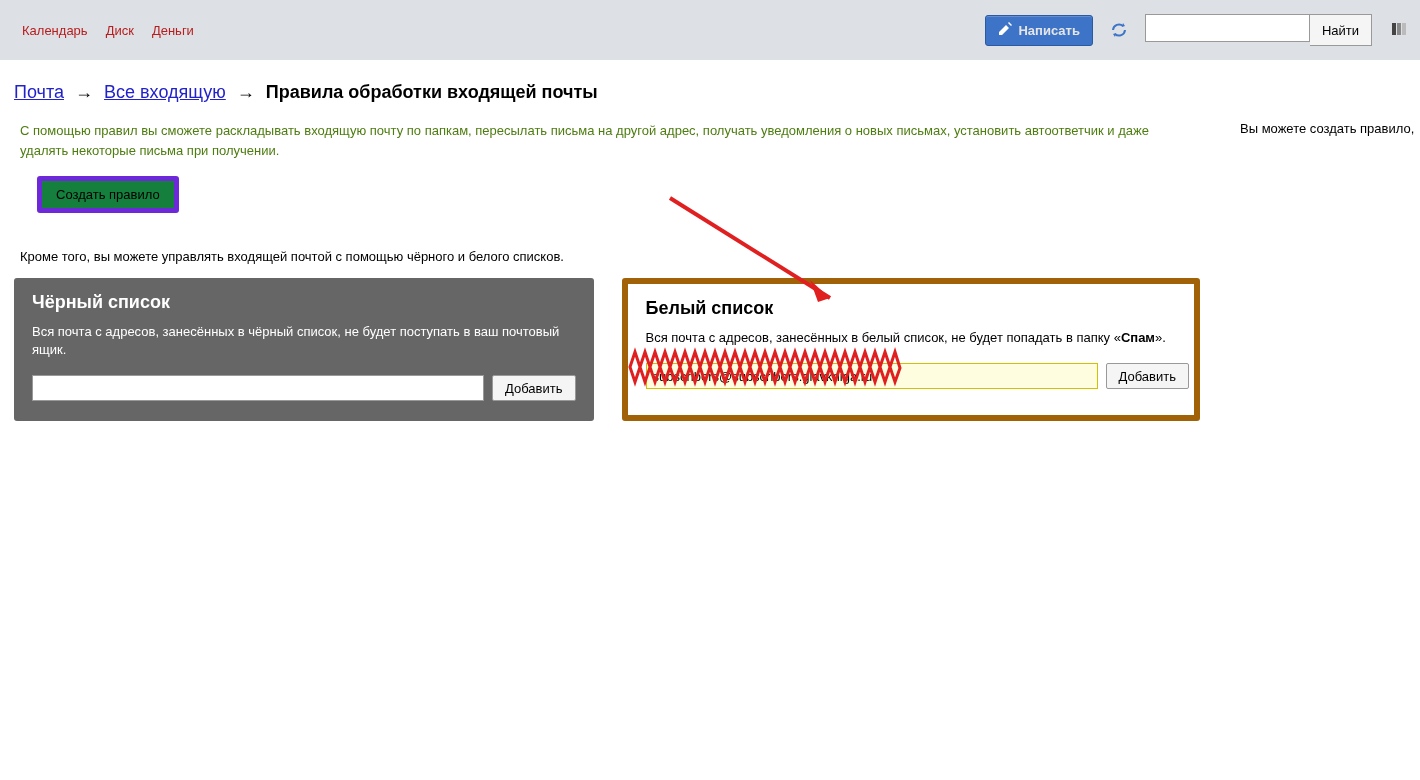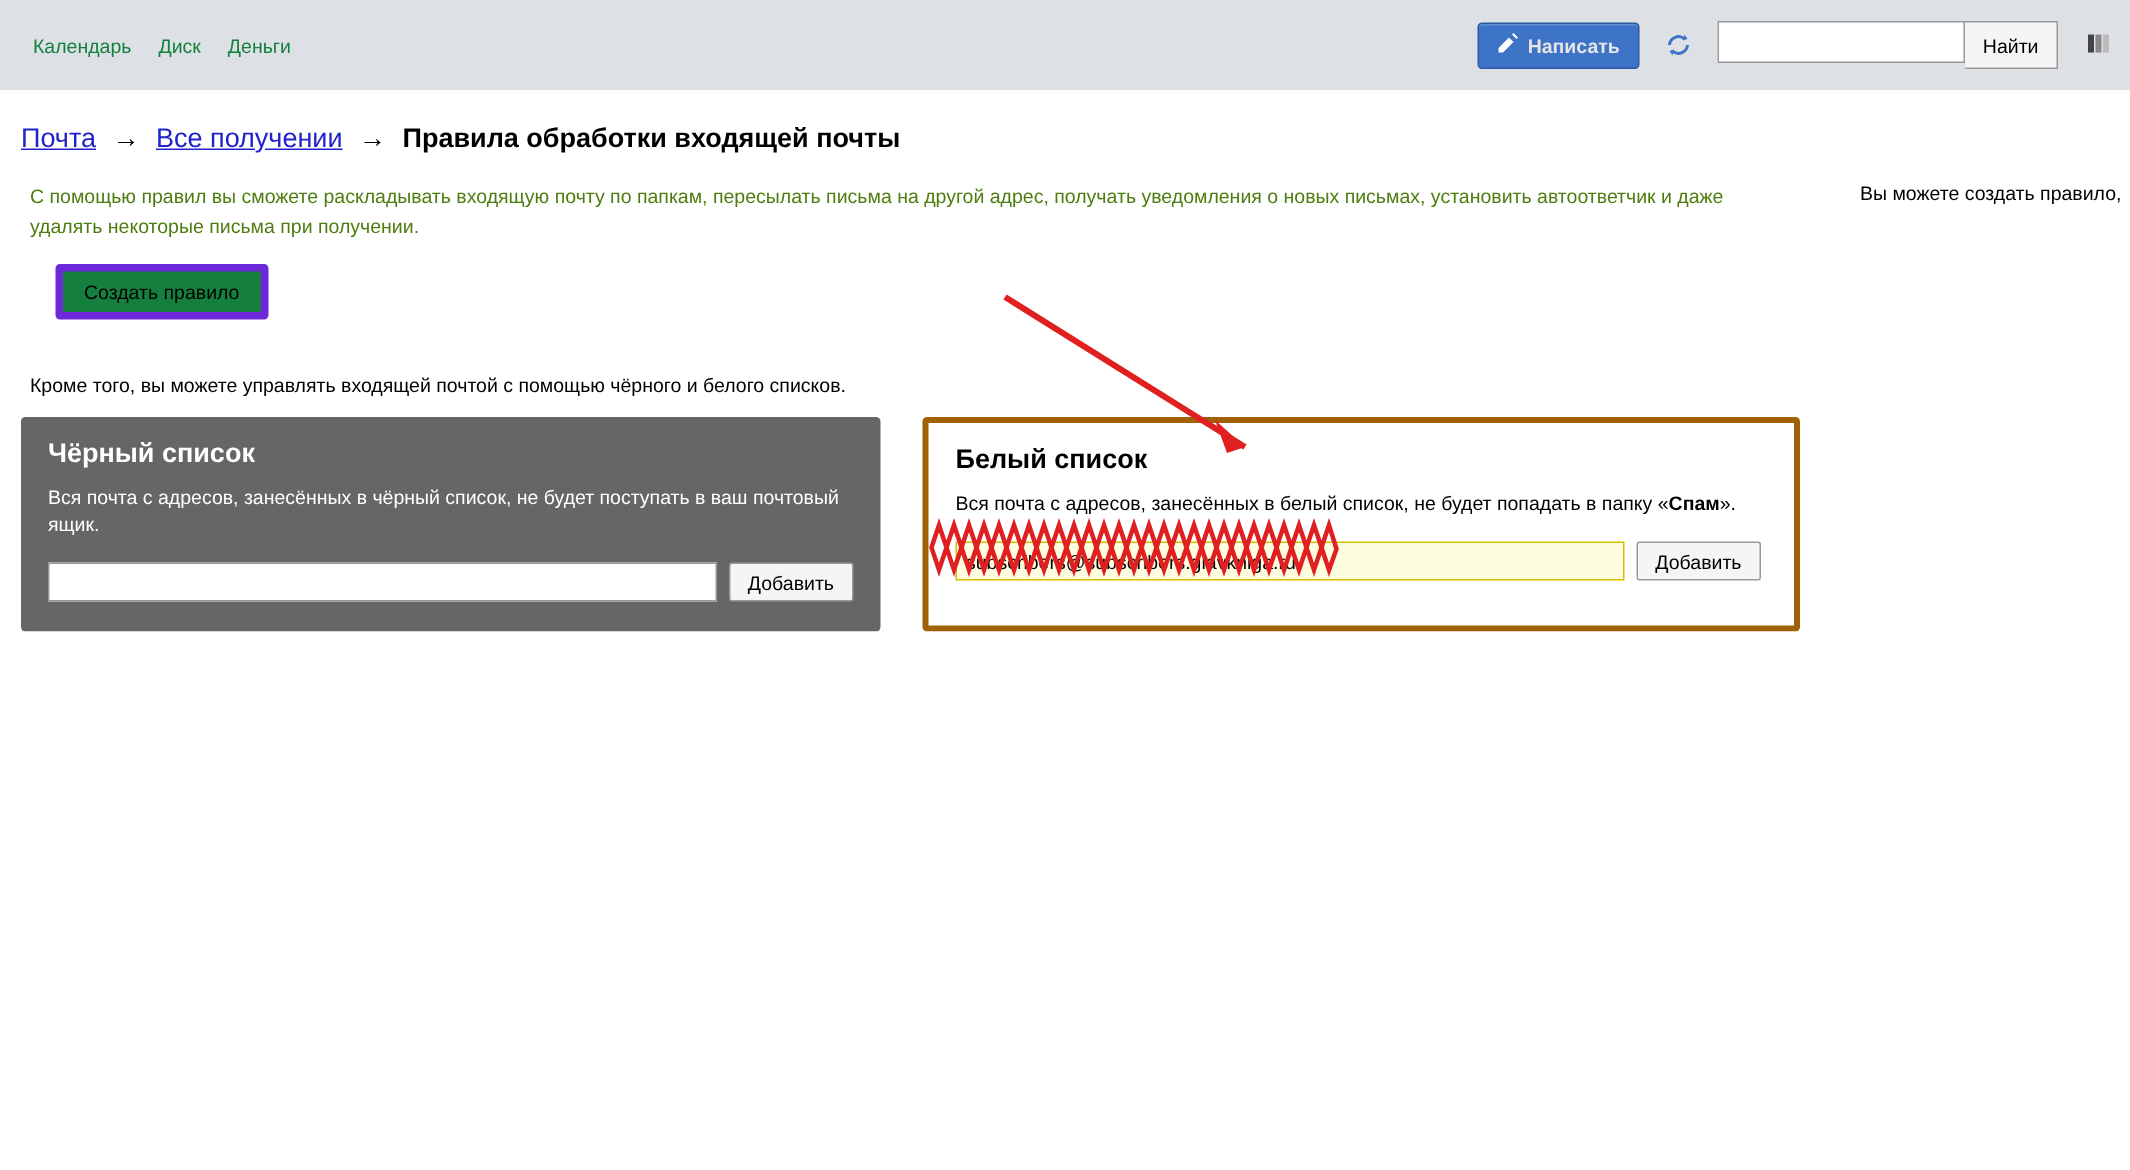--- a/index.html
+++ b/index.html
@@ -1,20 +1,20 @@
 <!DOCTYPE html>
 <html><head>
 <meta charset="utf-8">
 <style>
 * { box-sizing: border-box; margin: 0; padding: 0; }
 body { font-family: Arial, sans-serif; font-size: 13px; color: #000; background: #fff; overflow: hidden; }
 
 .topbar { background: #dde1e6; height: 60px; display: flex; align-items: center; padding: 0 10px; position: relative; }
 .topbar-left { display: flex; gap: 18px; padding-left: 12px; }
-.topbar-left a { color: #15803d; text-decoration: none; font-size: 13px; }
+.topbar-left a { color: #b91c1c; text-decoration: none; font-size: 13px; }
 .topbar-right { margin-left: auto; display: flex; align-items: center; gap: 12px; }
 .compose-btn { background: #3d74c7; color: #e5e5e5; border: 1px solid #2c5aa0; border-radius: 3px; padding: 6px 12px; font-size: 13px; font-weight: bold; cursor: pointer; display: flex; align-items: center; gap: 6px; box-shadow: inset 0 1px 0 rgba(255,255,255,0.2); }
 .refresh-btn { width: 28px; height: 28px; background: transparent; border: none; cursor: pointer; display: flex; align-items: center; justify-content: center; color: #3d74c7; }
 .search-box { display: flex; }
 .search-input { width: 165px; height: 28px; border: 1px solid #999; background: #fff; padding: 0 6px; font-size: 13px; }
 .search-btn { height: 32px; padding: 0 12px; background: #f5f5f5; border: 1px solid #999; border-left: none; cursor: pointer; font-size: 13px; }
 .layers-icon { width: 20px; height: 20px; margin-left: 6px; cursor: pointer; }
 
 .content { padding: 22px 0 0 14px; max-width: 1420px; }
 .breadcrumb { font-size: 18px; margin-bottom: 18px; }
@@ -31,21 +31,21 @@
 
 .lists-row { display: flex; gap: 28px; position: relative; }
 .list-panel { flex: 1; }
 .blacklist { background: #666; color: #fff; padding: 14px 18px 20px 18px; border-radius: 3px; }
 .blacklist h3 { font-size: 18px; font-weight: bold; margin-bottom: 10px; }
 .blacklist .desc { font-size: 13px; margin-bottom: 16px; line-height: 1.4; }
 .list-input-row { display: flex; gap: 8px; }
 .list-input { flex: 1; max-width: 470px; height: 26px; border: 1px solid #999; padding: 0 6px; font-size: 13px; background: #fff; }
 .add-btn { height: 26px; padding: 0 12px; background: #f5f5f5; border: 1px solid #999; cursor: pointer; font-size: 13px; border-radius: 2px; }
 
-.whitelist { background: #fff; border: 4px solid #a16207; padding: 14px 22px 20px 18px; border-radius: 3px; position: relative; }
+.whitelist { background: #fff; border: 6px solid #a16207; padding: 14px 5px 20px 18px; border-radius: 3px; position: relative; }
 .whitelist h3 { font-size: 18px; font-weight: bold; margin-bottom: 10px; color: #000; }
 .whitelist .desc { font-size: 13px; margin-bottom: 16px; line-height: 1.4; color: #000; }
 .whitelist .list-input { background: #fffde0; border: 1px solid #d4c000; }
 
 .sidebar-right { width: 180px; overflow: hidden; flex-shrink: 0; }
 .side-title { font-size: 13px; margin-bottom: 12px; white-space: nowrap; }
 .side-list { list-style: disc; padding-left: 20px; }
 .side-list li { margin-bottom: 14px; white-space: nowrap; }
 .side-list a { color: #22c; text-decoration: underline; font-size: 13px; }
 
@@ -88,21 +88,21 @@
           <rect x="12" y="3" width="4" height="12" fill="#bbb"></rect>
         </svg>
     </span>
   </div>
 </div>
 
 <div class="content">
   <div class="breadcrumb">
     <a href="#">Почта</a>
     <span class="arrow">→</span>
-    <a href="#">Все получении</a>
+    <a href="#">Все входящую</a>
     <span class="arrow">→</span>
     <span class="current">Правила обработки входящей почты</span>
   </div>
 
   <div class="main-flex">
     <div class="main-left">
       <p class="intro-text">С помощью правил вы сможете раскладывать входящую почту по папкам, пересылать письма на другой адрес, получать уведомления о новых письмах, установить автоответчик и даже удалять некоторые письма при получении.</p>
       <button class="create-rule-btn">Создать правило</button>
 
       <p class="sub-text">Кроме того, вы можете управлять входящей почтой с помощью чёрного и белого списков.</p>

